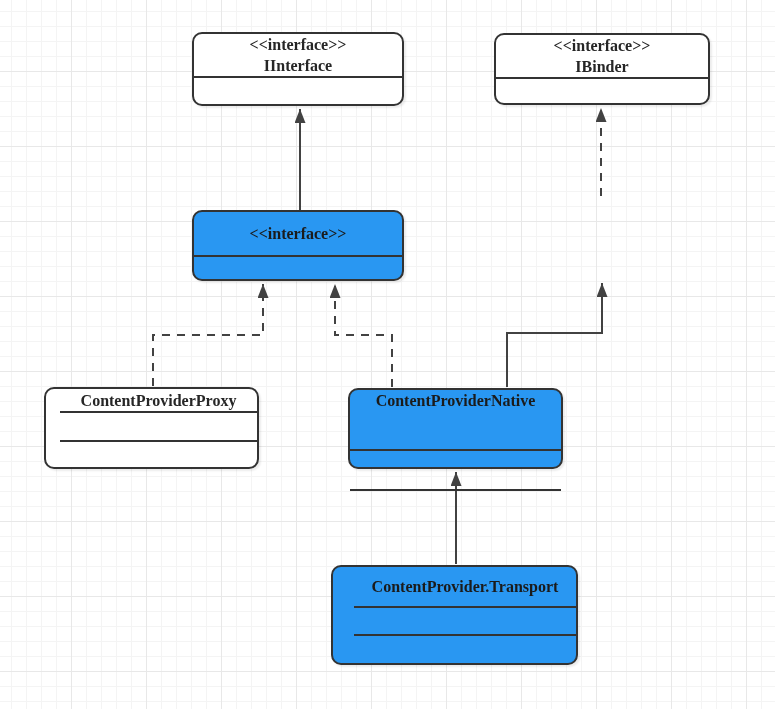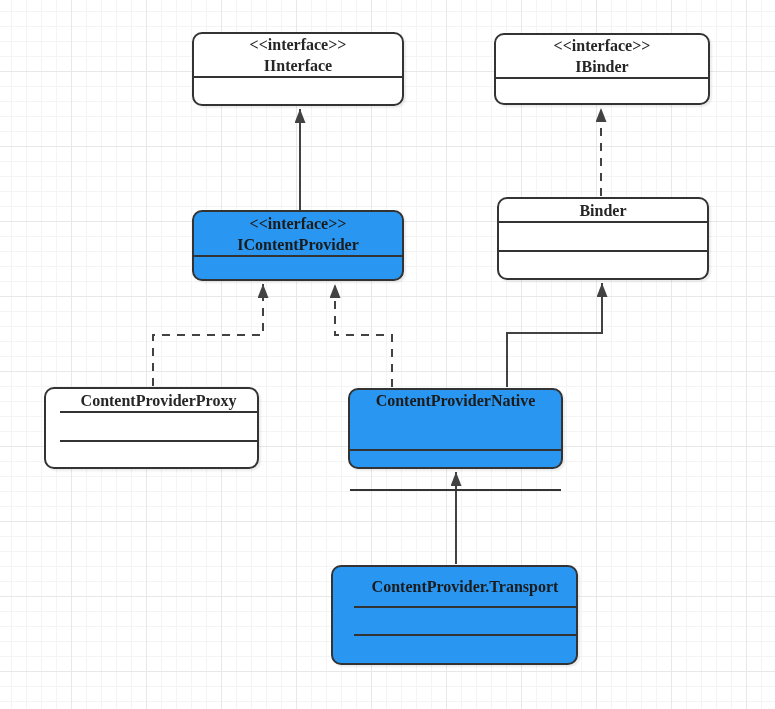--- a/index.html
+++ b/index.html
@@ -105,32 +105,24 @@
     <div class="uml-hdr">
       <div class="stereo">&lt;&lt;interface&gt;&gt;</div>
       <div class="nm">IBinder</div>
     </div>
     <div class="uml-comp" style="height:27px;"></div>
   </div>
 
   <div class="uml-node blue" style="left:192px; top:210px; width:212px; height:71px;">
     <div class="uml-hdr">
       <div class="stereo">&lt;&lt;interface&gt;&gt;</div>
-      <div class="nm">IContentProvider</div>
     </div>
     <div class="uml-comp" style="height:24px;"></div>
   </div>
 
-  <div class="uml-node" style="left:497px; top:197px; width:212px; height:83px;">
-    <div class="uml-hdr">
-      <div class="nm">Binder</div>
-    </div>
-    <div class="uml-comp" style="height:29px;"></div>
-    <div class="uml-comp" style="height:28px;"></div>
-  </div>
 
   <div class="uml-node" style="left:44px; top:387px; width:215px; height:82px;padding-left:14px;">
     <div class="uml-hdr">
       <div class="nm">ContentProviderProxy</div>
     </div>
     <div class="uml-comp" style="height:29px;"></div>
     <div class="uml-comp" style="height:27px;"></div>
   </div>
 
   <div class="uml-node blue" style="left:348px; top:388px; width:215px; height:81px;gap:38px;">

